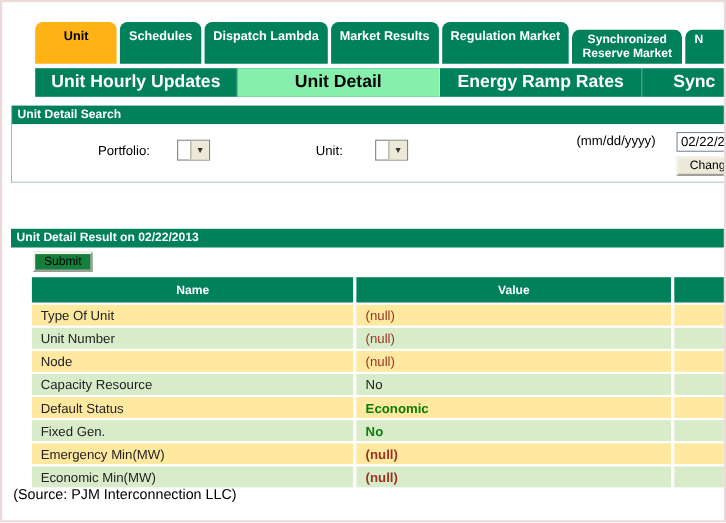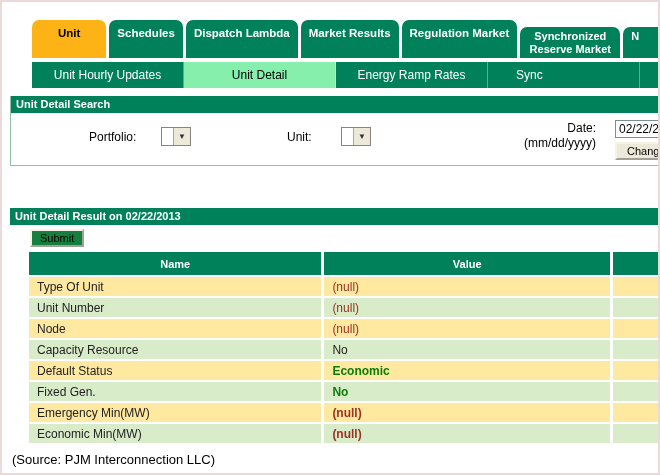--- a/index.html
+++ b/index.html
@@ -17,21 +17,21 @@
     padding:6px 8px 18px;border-radius:7px 7px 0 0;margin-right:3px;
     text-align:center;cursor:default;white-space:nowrap;line-height:14px;
   }
   .tab--active{background:#fdb315;color:#000;padding-left:26px;padding-right:26px;}
   .tab--tall{white-space:normal;width:88px;padding:3px 6px 2px;line-height:13px;font-size:11px;}
   .tab--sliver{white-space:normal;width:150px;text-align:left;padding:3px 6px 2px 8px;line-height:13px;font-size:11px;height:26px;}
 
   
   .subtabs{margin-left:22px;margin-top:4px;display:flex;background:#00815a;height:26px;width:768px;}
   .subtab{
-    width:152px;box-sizing:border-box;color:#fff;font-weight:normal;font-size:12px;
+    width:184px;box-sizing:border-box;color:#fff;font-weight:bold;font-size:16px;
     display:flex;align-items:center;justify-content:center;
     border-right:1px solid rgba(255,255,255,0.35);cursor:default;
   }
   .subtab--active{background:#86efac;color:#000;}
   .subtab--clip{justify-content:flex-start;padding-left:28px;}
 
   
   .panel-title{
     background:#00815a;color:#fff;font-weight:bold;font-size:11px;
     padding:2px 5px;line-height:13px;
@@ -70,21 +70,21 @@
   table.result td{font-size:12px;height:19px;padding:0 8px;line-height:18px;box-sizing:border-box;}
   table.result tr:nth-child(odd) td{background:#ffe8a0;}
   table.result tr:nth-child(even) td{background:#d8ecca;}
   td.cell-name{text-align:left;color:#222;}
   td.cell-value{}
   td[data-vstyle="null"]{color:#993322;}
   td[data-vstyle="null-bold"]{color:#993322;font-weight:bold;}
   td[data-vstyle="green-bold"]{color:#0b7d0b;font-weight:bold;}
   td[data-vstyle="plain"]{color:#222;}
 
-  .caption{position:absolute;left:10px;bottom:6px;font-size:13px;color:#000;}
+  .caption{position:absolute;left:10px;bottom:16px;font-size:13px;color:#000;}
 </style>
 </head>
 <body>
 
 <div class="frame">
   <div class="app">
 
     <div class="tabs-row">
       <div class="tab tab--active"><span>Unit</span></div>
       <div class="tab"><span>Schedules</span></div>
@@ -115,21 +115,20 @@
       <div class="search-form">
         <span class="form-label" style="left:78px;top:17px;">Portfolio:</span>
         <span class="combo" style="left:150px;top:14px;">
           <span class="combo-arrow">▼</span>
         </span>
         <span class="form-label" style="left:276px;top:17px;">Unit:</span>
         <span class="combo" style="left:330px;top:14px;">
           <span class="combo-arrow">▼</span>
         </span>
         <div class="date-labels">
-          <div>Date:</div>
           <div>(mm/dd/yyyy)</div>
         </div>
         <input class="date-input" type="text" value="02/22/2013" style="">
         <button class="change-btn">Change</button>
       </div>
     </div>
 
     <div class="result-panel">
       <div class="panel-title">Unit Detail Result on 02/22/2013</div>
       <button class="submit-btn">Submit</button>

